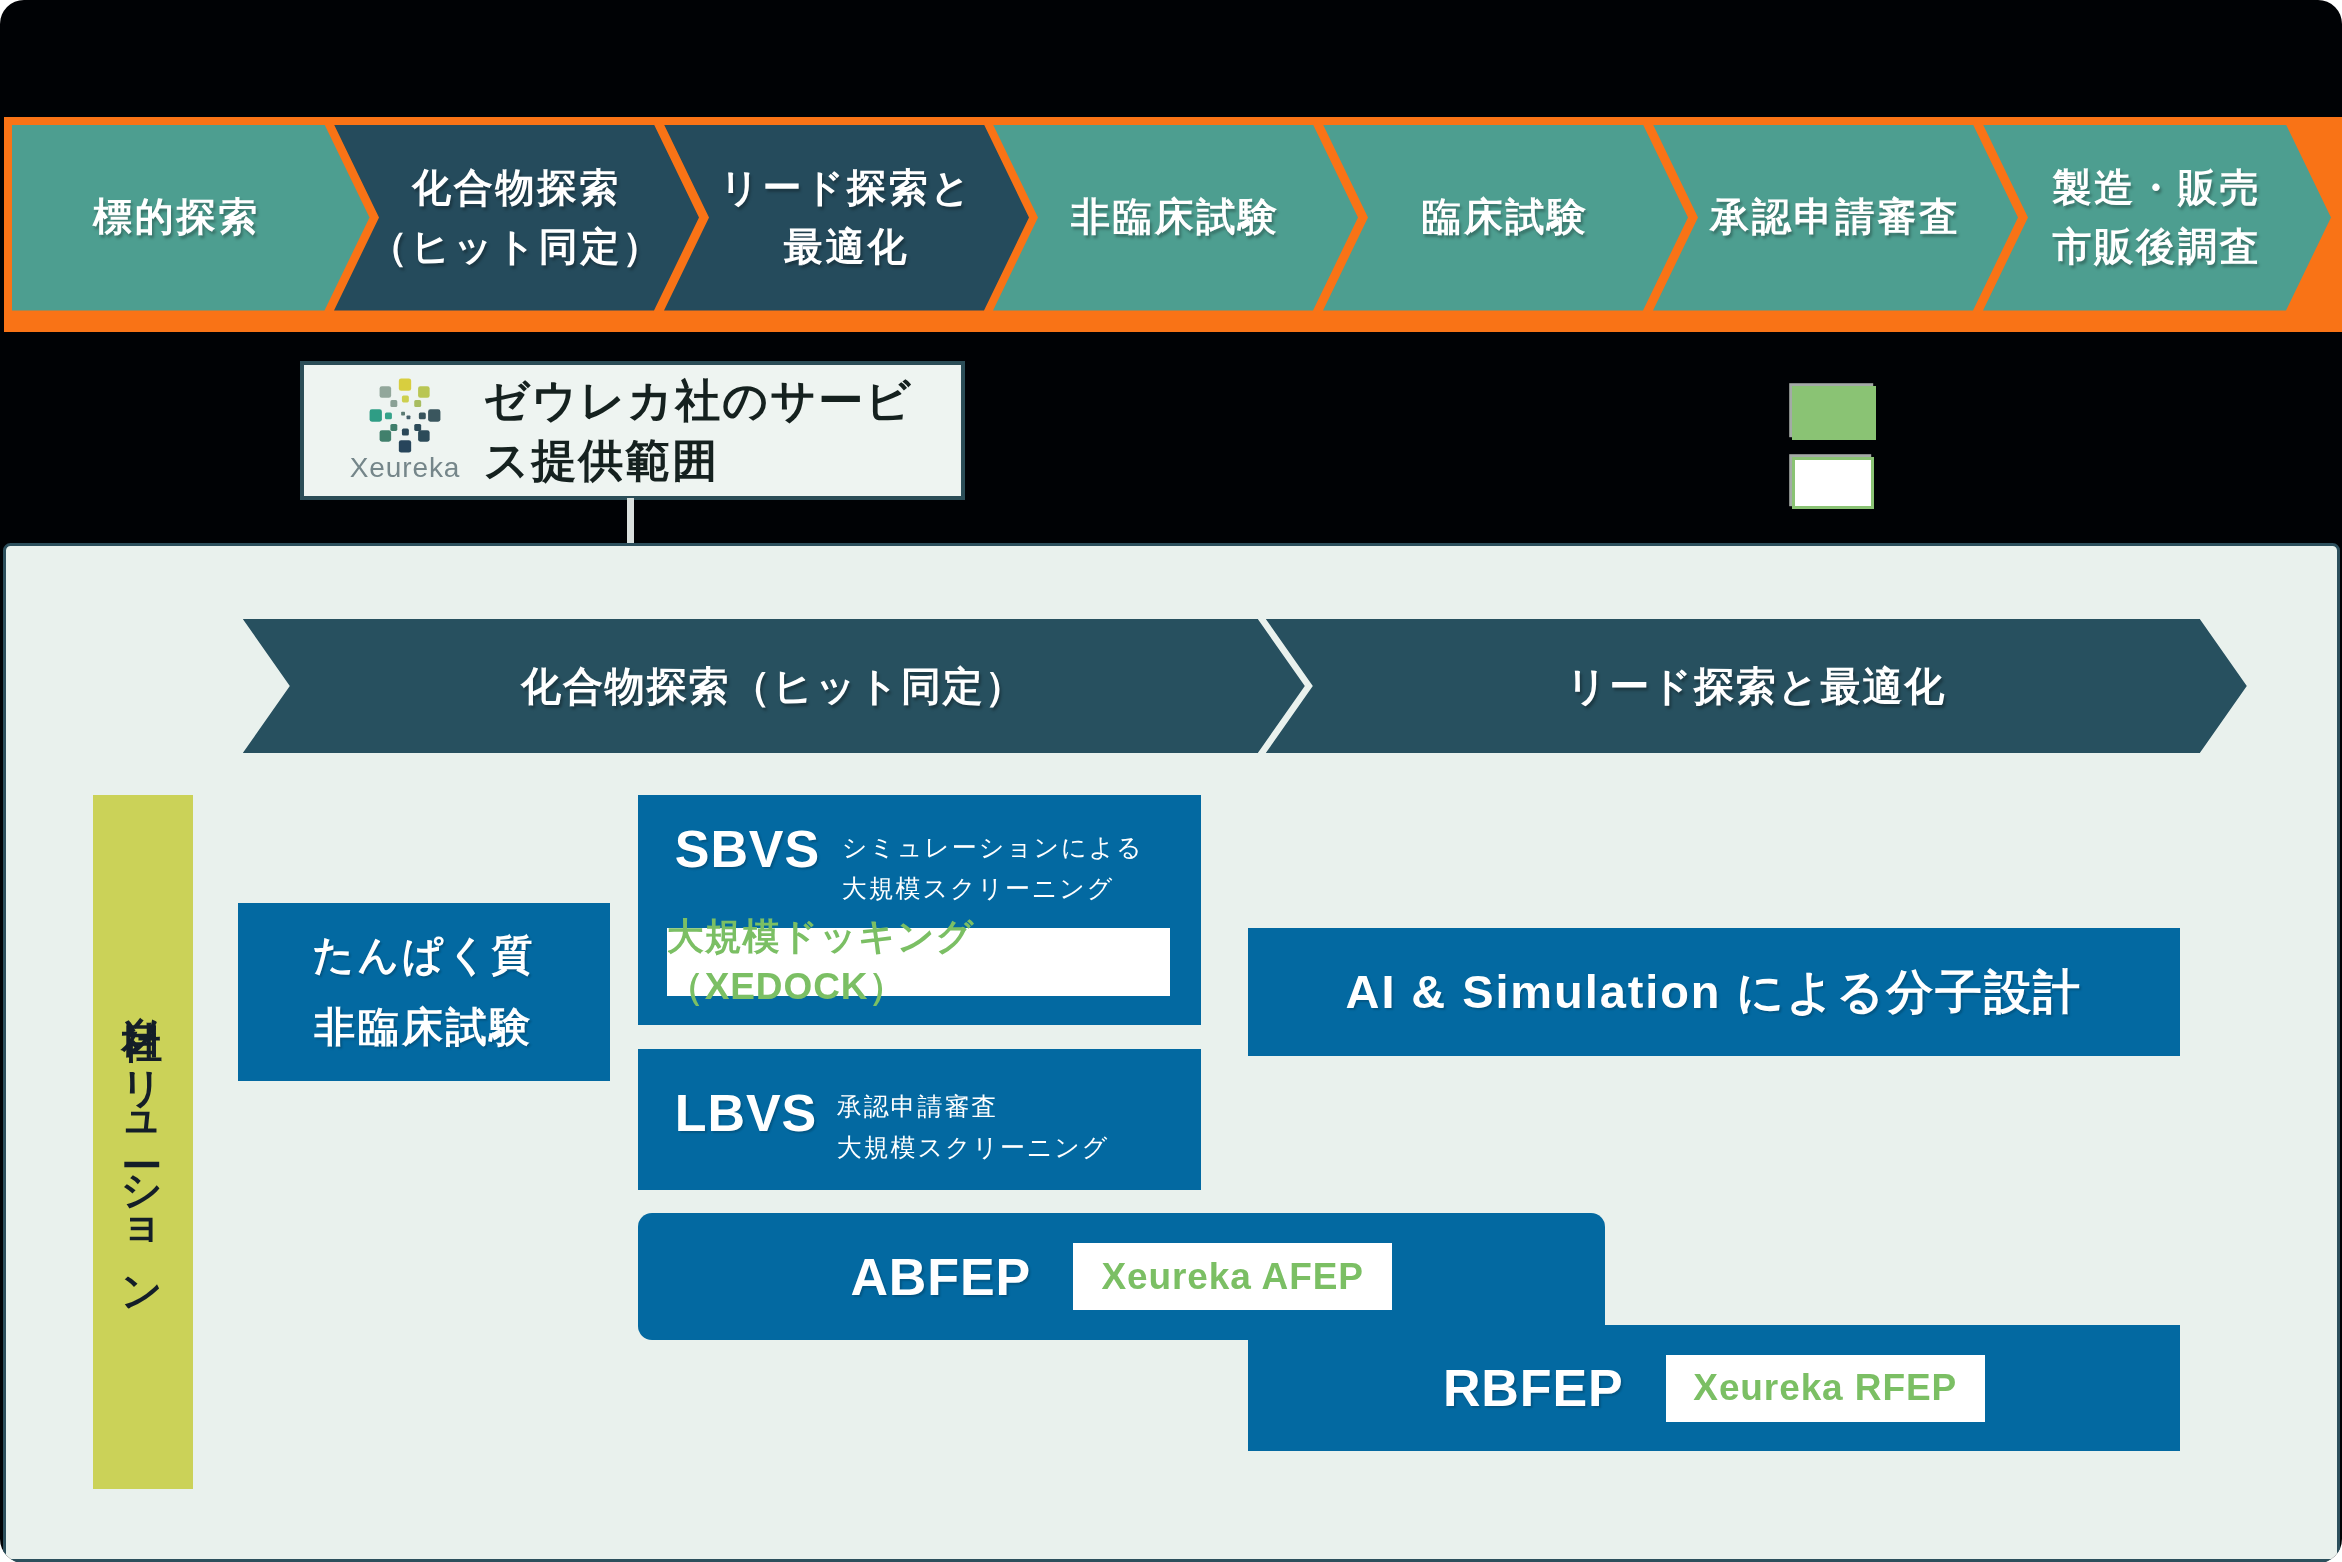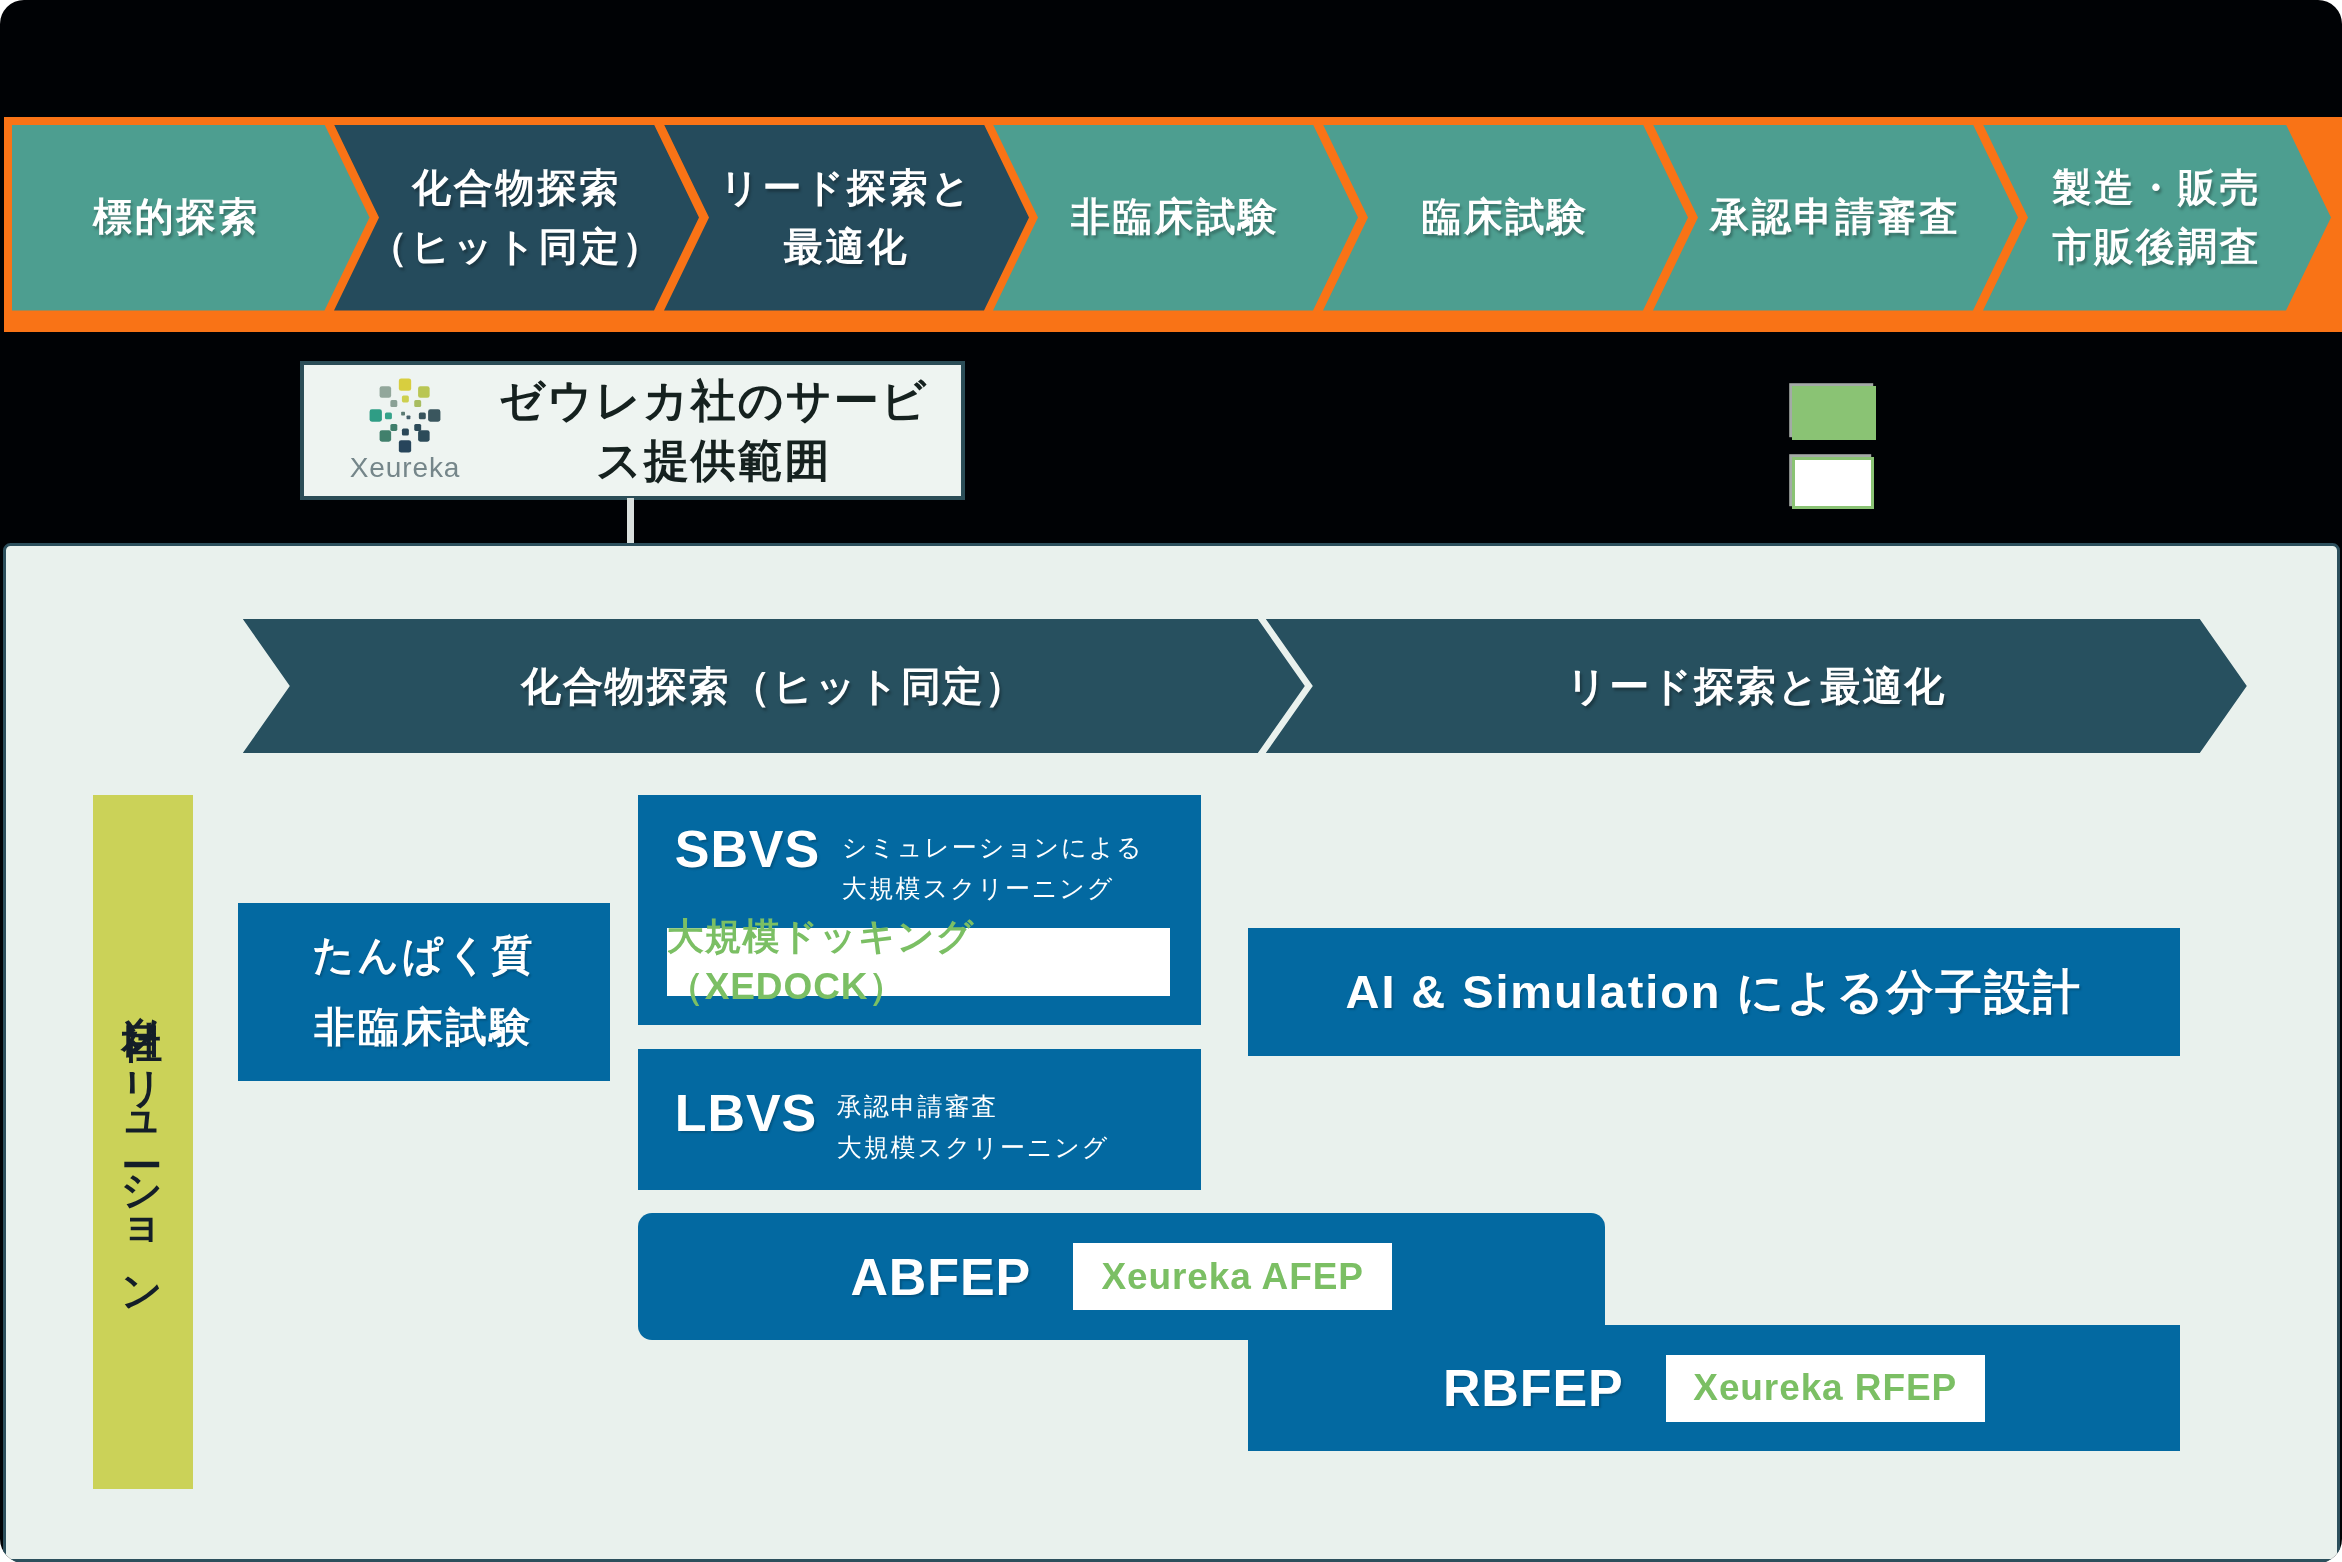--- a/index.html
+++ b/index.html
@@ -14,21 +14,21 @@
   .stage.teal{background:#4d9e90;}
   .stage.dark{background:#254b5c;}
   .stage span{display:block;}
 
   
   .callout{position:absolute;left:300px;top:361px;width:665px;height:139px;box-sizing:border-box;
            background:#eef4f1;border:4.7px solid #2b4d57;display:flex;align-items:center;padding:0 17px 0 22.5px;}
   .logo-col{width:157px;display:flex;flex-direction:column;align-items:center;}
   .logo-col svg{display:block;}
   .brand{font-size:28px;color:#75868a;letter-spacing:0.9px;margin-top:-1.9px;}
-  .callout-title{flex:1;text-align:center;font-size:45px;font-weight:700;color:#15211f;letter-spacing:1.9px;}
+  .callout-title{flex:1;font-size:45px;font-weight:700;color:#15211f;letter-spacing:1.9px;}
   .connector{position:absolute;left:627px;top:498px;width:6.6px;height:50px;background:#d9dfdd;}
   .legend-swatch-green{position:absolute;left:1792px;top:386px;width:84px;height:54px;background:#8ac374;
                        box-shadow:-2.8px -2.8px 0 #a3aaa6;}
   .legend-swatch-white{position:absolute;left:1792px;top:457px;width:82px;height:52px;background:#ffffff;
                        border:3.7px solid #8ac374;box-sizing:border-box;box-shadow:-2.8px -2.8px 0 #a3aaa6;}
 
   
   .panel{position:absolute;left:2.8px;top:543px;width:2337px;height:1019px;box-sizing:border-box;
          background:#e9f1ed;border:3.7px solid #2c4f5c;border-radius:7.5px;}
   .banner{position:absolute;top:73px;height:134px;background:#27505f;color:#fff;font-weight:700;font-size:40px;

